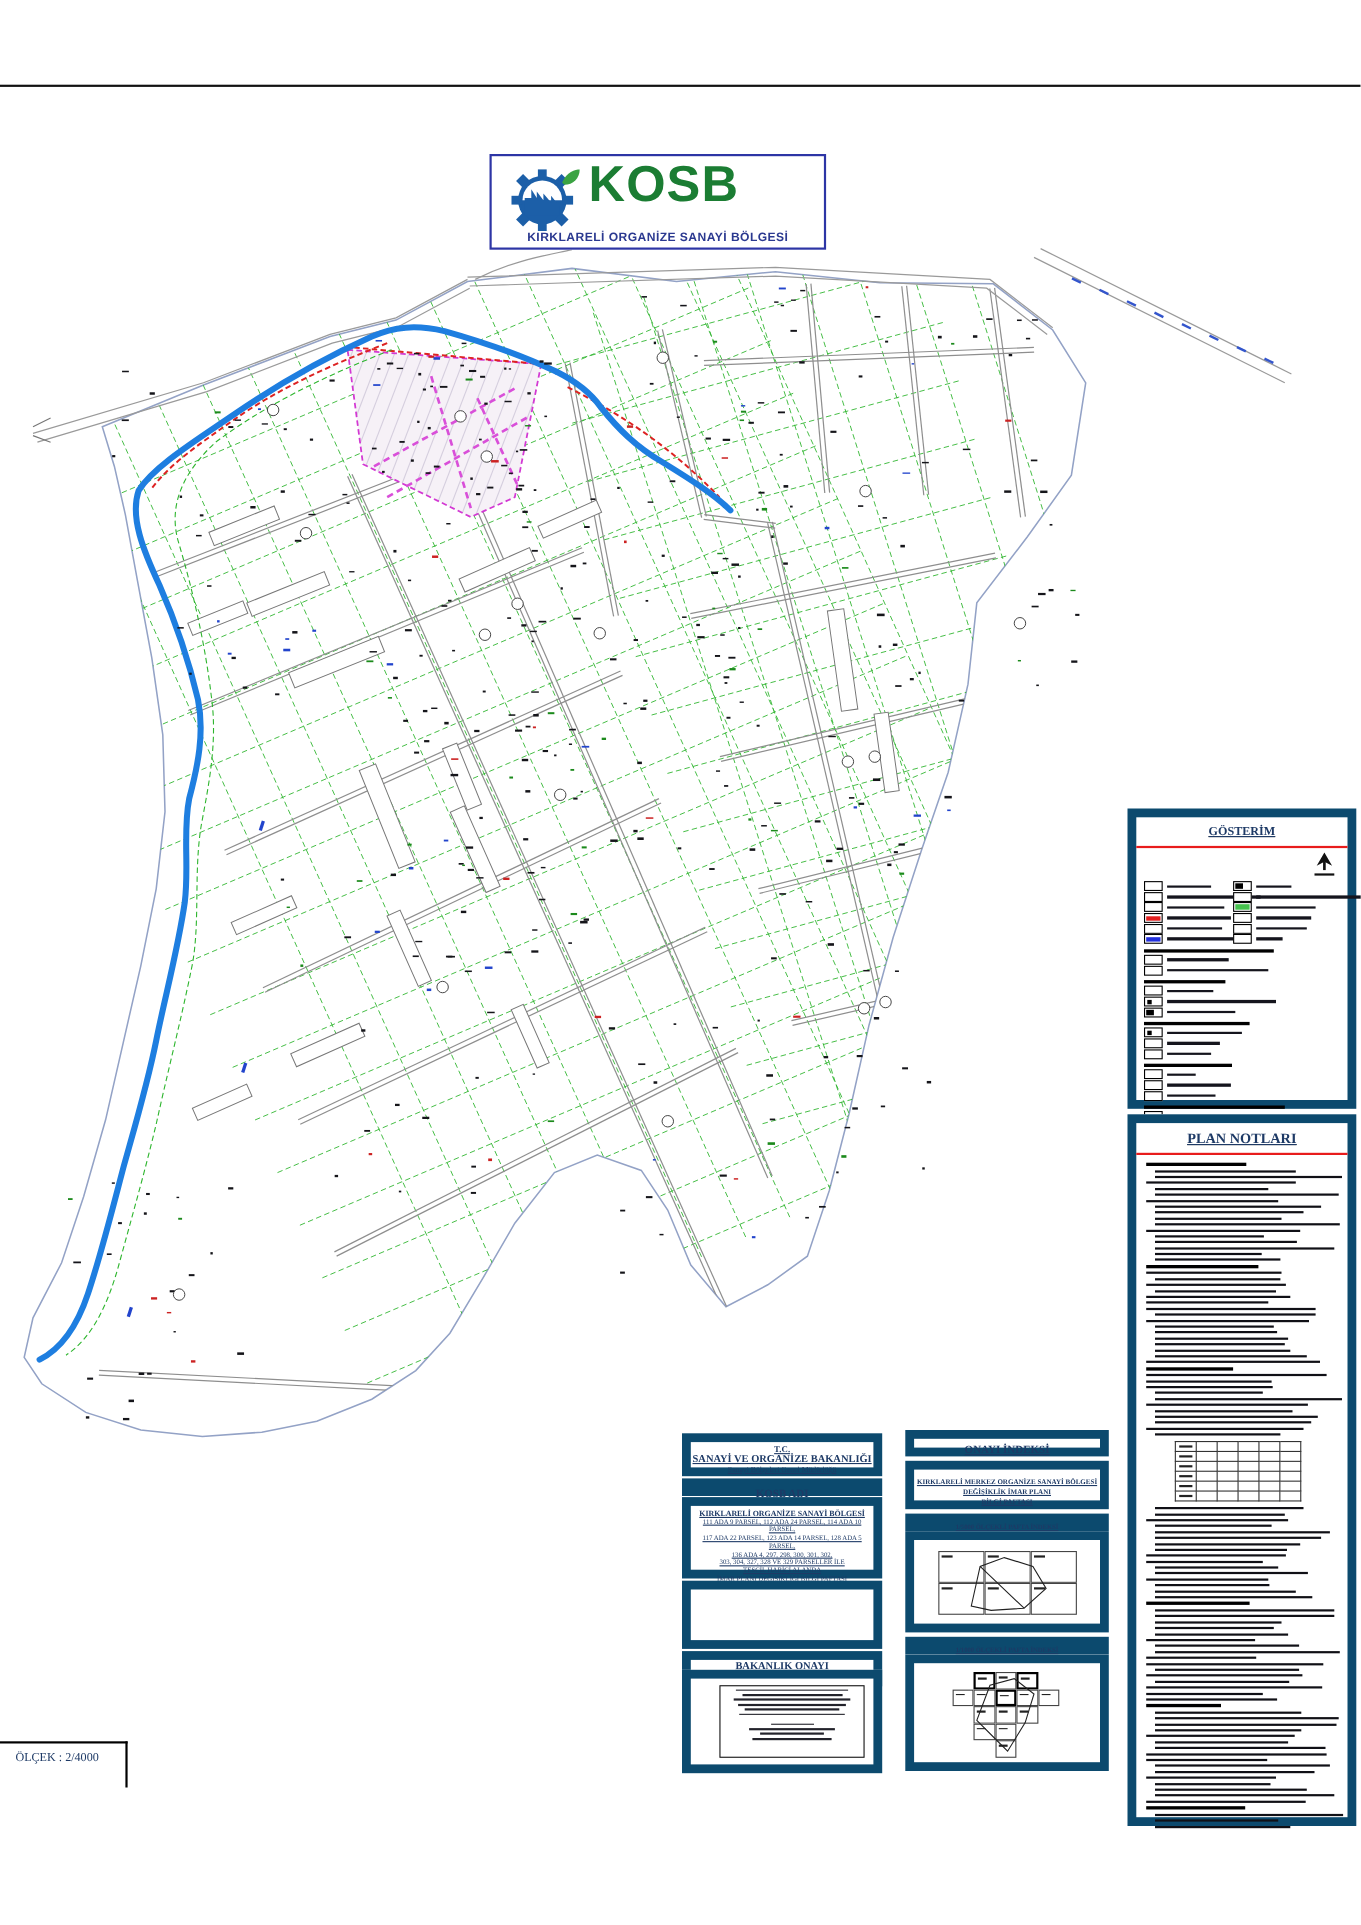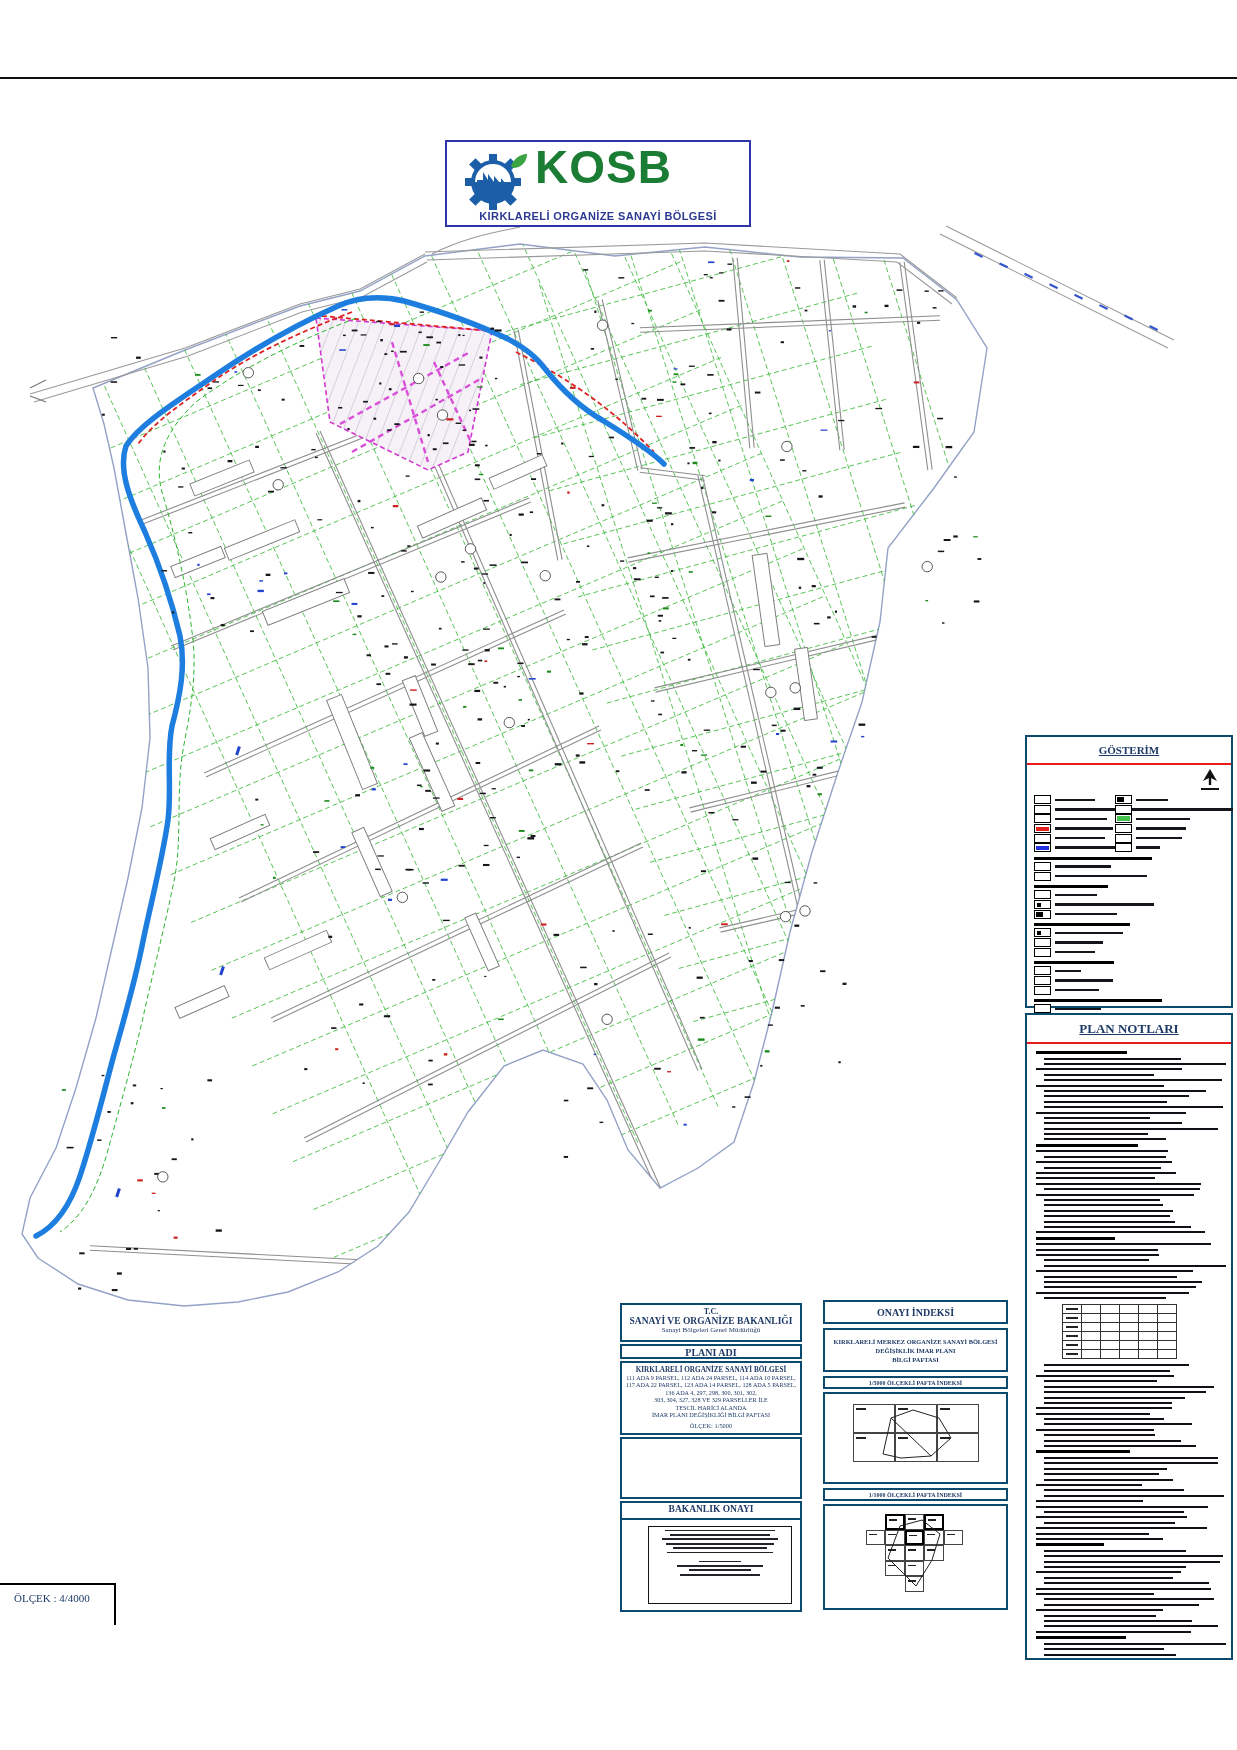--- a/index.html
+++ b/index.html
@@ -8,21 +8,21 @@
   
   #top-rule{position:absolute;left:0;top:77px;width:1237px;height:2px;background:#111;}
   
   #logo-box{position:absolute;left:445px;top:140px;width:302px;height:83px;
             border:2px solid #2d35a5;background:#fff;z-index:3;}
   #logo-title{position:absolute;left:88px;top:-2px;font-size:46px;font-weight:800;
               letter-spacing:1px;color:#1b7d33;font-family:"Liberation Sans",sans-serif;}
   #logo-subtitle{position:absolute;left:0;bottom:3px;width:100%;text-align:center;
                  font-size:11px;font-weight:bold;color:#2b3990;letter-spacing:.4px;}
   
-  .rbox{position:absolute;border:2px solid #0c4a6e;background:#fff;box-sizing:border-box;z-index:2;}
+  .rbox{position:absolute;border:8px solid #0c4a6e;background:#fff;box-sizing:border-box;z-index:2;text-decoration:underline;}
   .serif{font-family:"Liberation Serif",serif;color:#1e3a66;}
   .ctr{text-align:center;}
   
   #legend-box{left:1025px;top:735px;width:208px;height:273px;}
   #legend-title{height:26px;line-height:26px;border-bottom:2px solid #e81c1c;
                 font-size:11px;font-weight:bold;text-decoration:underline;}
   #legend-body{position:relative;padding:5px 6px 0 7px;height:234px;}
   .lg-col{position:absolute;top:30px;}
   #lg-col1{left:7px;width:120px;}
   #lg-col2{left:88px;width:118px;}
@@ -1052,21 +1052,21 @@
       <div class="nt-line" style="width: 64.181%; margin-left: 8px;"></div>
       <div class="nt-line" style="width: 70.4492%; margin-left: 8px;"></div>
     </div>
 </div>
 
 <div id="blk-tc" class="rbox tb serif ctr">
   <div class="l1">T.C.</div>
   <div class="l2">SANAYİ VE ORGANİZE BAKANLIĞI</div>
   <div class="l3">Sanayi Bölgeleri Genel Müdürlüğü</div>
 </div>
-<div id="blk-planadi-title" class="rbox tb serif ctr">PLANI ADI</div>
+<div id="blk-planadi-title" class="rbox tb serif ctr">KOSB ADI</div>
 <div id="blk-planadi" class="rbox tb serif ctr">
   <div class="sub">KIRKLARELİ ORGANİZE SANAYİ BÖLGESİ</div>
   <div class="pl">111 ADA 9 PARSEL, 112 ADA 24 PARSEL, 114 ADA 10 PARSEL,</div>
   <div class="pl">117 ADA 22 PARSEL, 123 ADA 14 PARSEL, 128 ADA 5 PARSEL,</div>
   <div class="pl">136 ADA 4, 297, 298, 300, 301, 302,</div>
   <div class="pl">303, 304, 327, 328 VE 329 PARSELLER İLE</div>
   <div class="pl">TESCİL HARİCİ ALANDA</div>
   <div class="pl">İMAR PLANI DEĞİŞİKLİĞİ BİLGİ PAFTASI</div>
   <div class="sc">ÖLÇEK: 1/5000</div>
 </div>
@@ -1165,14 +1165,14 @@
       <div class="gcell" style="left: 39px; top: 62px; width: 19.5px; height: 15.5px;">
         <b style="width: 8px;"></b>
       </div>
       <svg width="100" height="82" style="position: absolute; left: 0px; top: 0px;">
         <path d="M 22,44 L 34,12 L 56,6 L 74,20 L 66,46 L 50,72 L 38,60 Z" fill="none" stroke="#222" stroke-width="1"></path>
       </svg>
     </div>
   </div>
 
 <div id="scale-box">
-  <div id="scale-label">ÖLÇEK : 4/4000</div>
+  <div id="scale-label">ÖLÇEK : 2/4000</div>
 </div>
 
 </body></html>

